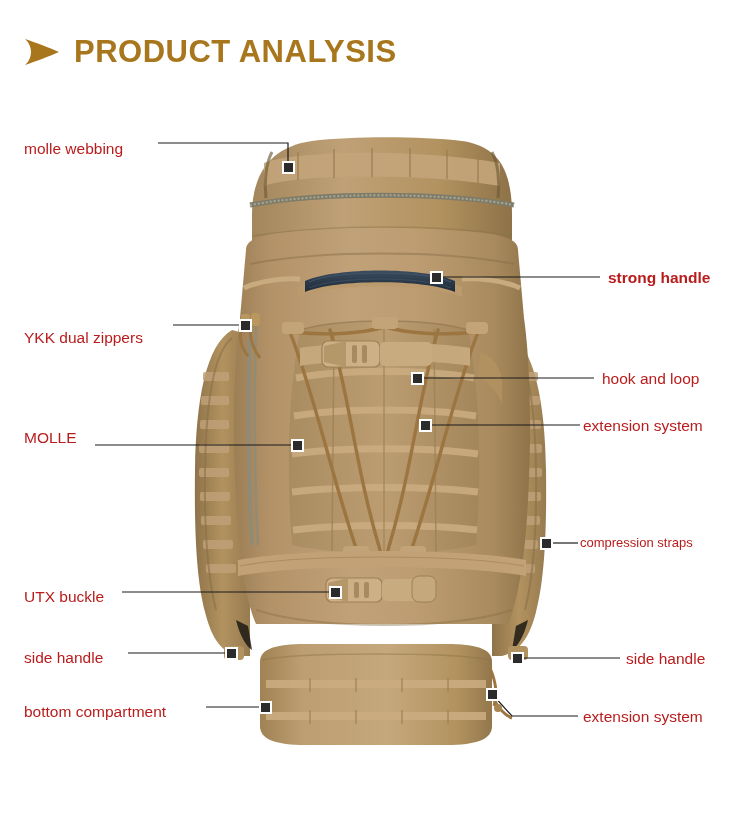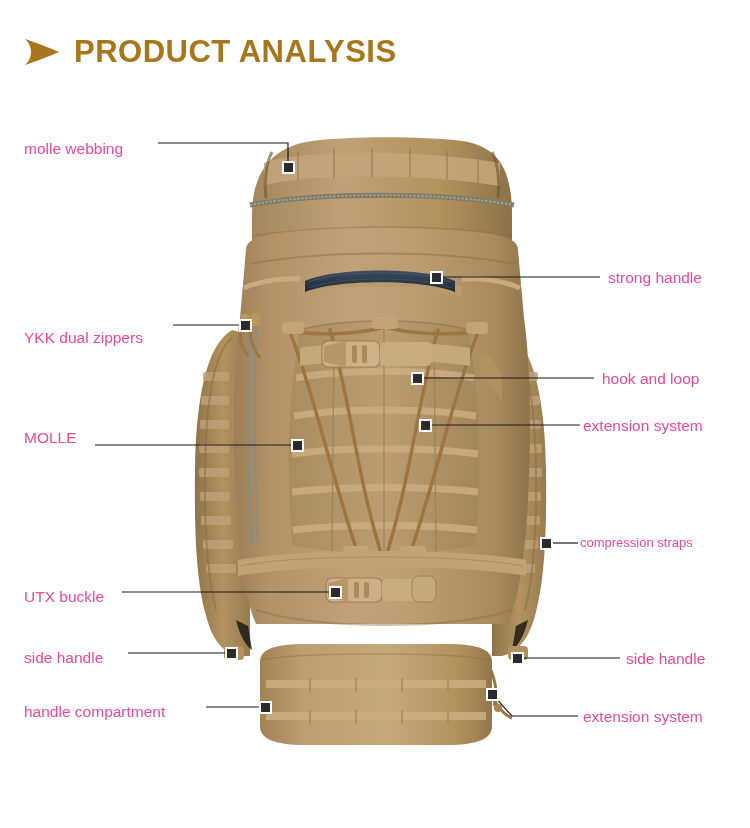--- a/index.html
+++ b/index.html
@@ -13,21 +13,21 @@
 
   
   .title-row { position: absolute; left: 24px; top: 34px; display: flex; align-items: center; gap: 14px; }
   .title-arrow { width: 36px; height: 30px; display: block; }
   .title-text {
     font-size: 31px; font-weight: bold; letter-spacing: .5px;
     color: #a8761c; font-family: "Liberation Sans", sans-serif;
   }
 
   
-  .cal { position: absolute; font-size: 15.5px; color: #ec4899;
+  .cal { position: absolute; font-size: 15.5px; color: #b91c1c;
          white-space: nowrap; line-height: 1; font-family: "Liberation Sans", sans-serif; }
   .cal.right { }
   .cal.small { font-size: 13px; }
 
   
   #leaders { position: absolute; left: 0; top: 0; width: 750px; height: 828px; pointer-events: none; }
   .leader { stroke: #1b1b1b; stroke-width: 1.2; fill: none; }
   .marker-out { fill: #ffffff; }
   .marker-in  { fill: #2b2b2b; }
 
@@ -351,22 +351,22 @@
       <rect class="marker-out" x="486" y="688" width="13" height="13"></rect>
       <rect class="marker-in" x="488" y="690" width="9" height="9"></rect>
     </g>
   </svg>
 
   <span class="cal" style="left:24px; top:141px;">molle webbing</span>
   <span class="cal" style="left:24px; top:330px;">YKK dual zippers</span>
   <span class="cal" style="left:24px; top:430px;">MOLLE</span>
   <span class="cal" style="left:24px; top:589px;">UTX buckle</span>
   <span class="cal" style="left:24px; top:650px;">side handle</span>
-  <span class="cal" style="left:24px; top:704px;">handle compartment</span>
-
-  <span class="cal right" style="left:608px; top:270px;">strong handle</span>
+  <span class="cal" style="left:24px; top:704px;">bottom compartment</span>
+
+  <span class="cal right" style="left:608px; top:270px;font-weight:bold;">strong handle</span>
   <span class="cal right" style="left:602px; top:371px;text-align:center;">hook and loop</span>
   <span class="cal right" style="left:583px; top:418px;">extension system</span>
   <span class="cal right small" style="left:580px; top:536px;">compression straps</span>
   <span class="cal right" style="left:626px; top:651px;">side handle</span>
   <span class="cal right" style="left:583px; top:709px;">extension system</span>
 
 </div>
 
 </body></html>

